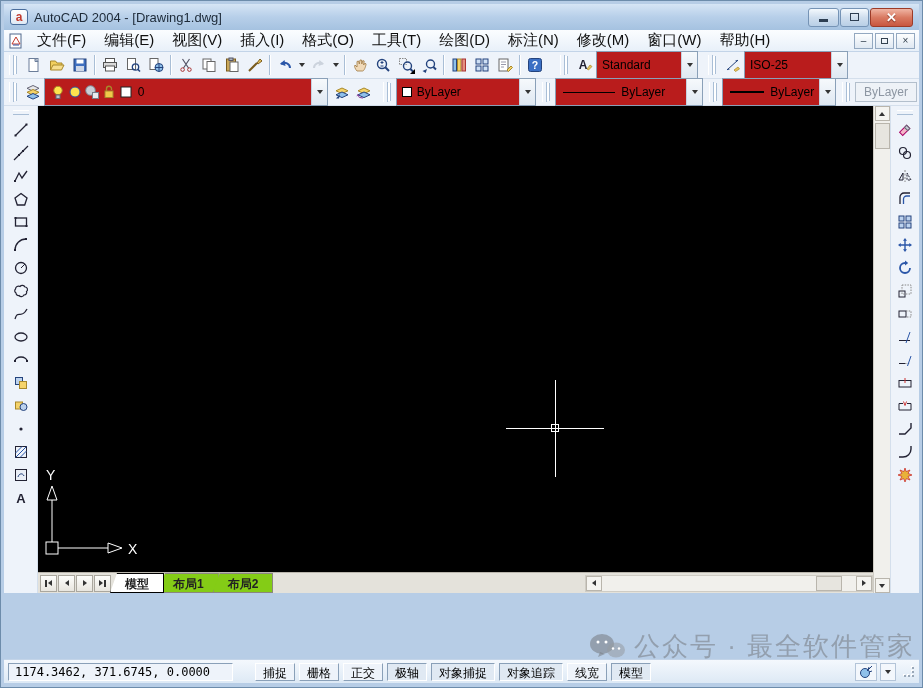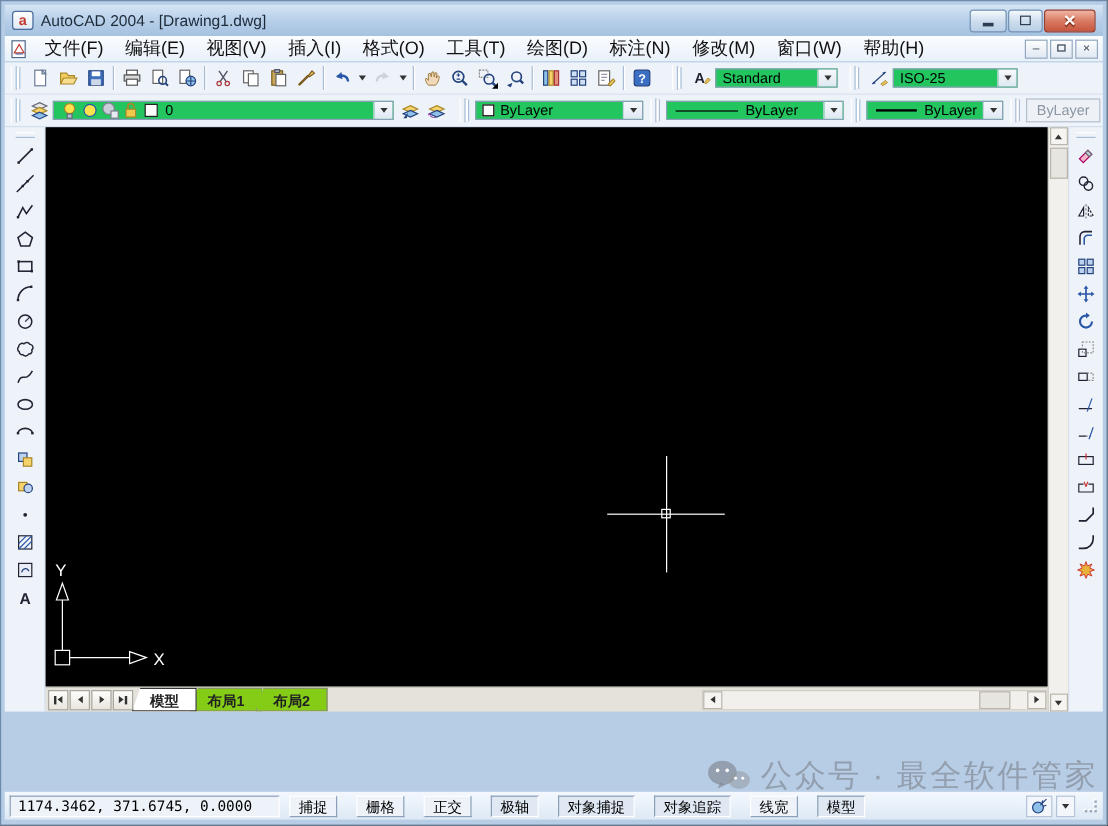--- a/index.html
+++ b/index.html
@@ -40,21 +40,21 @@
           justify-content:center;padding:0;position:relative;}
   .tb-btn.disabled{opacity:.4;}
   .tb-sep{width:1px;height:20px;background:#a9bed6;margin:0 3px;box-shadow:1px 0 0 #fff;}
   .dd-btn{width:11px;height:22px;display:flex;align-items:center;justify-content:center;}
   .has-flyout::after{content:"";position:absolute;right:1px;bottom:1px;border-left:5px solid transparent;border-bottom:5px solid #000;}
   .tri{width:0;height:0;display:inline-block;}
   .tri.down{border-left:3.5px solid transparent;border-right:3.5px solid transparent;border-top:4.5px solid #333;}
   .tri.up{border-left:3.5px solid transparent;border-right:3.5px solid transparent;border-bottom:4.5px solid #333;}
   .tri.left{border-top:3.5px solid transparent;border-bottom:3.5px solid transparent;border-right:4.5px solid #333;}
   .tri.right{border-top:3.5px solid transparent;border-bottom:3.5px solid transparent;border-left:4.5px solid #333;}
-  .combo{height:16px;background:#22c55e;border:1px solid #8aa0b8;display:flex;align-items:center;font-family:"DejaVu Sans Mono",monospace;
+  .combo{height:28px;background:#b91c1c;border:1px solid #8aa0b8;display:flex;align-items:center;font-family:"DejaVu Sans Mono",monospace;
          font-size:12px;color:#000;padding-left:5px;position:relative;}
   .combo .arrow{margin-left:auto;width:16px;height:100%;border-left:1px solid #c6d2e0;background:linear-gradient(#f6f9fc,#dfe8f2);
          display:flex;align-items:center;justify-content:center;}
   .line-sample{display:inline-block;width:52px;height:1px;background:#000;margin:0 6px 0 2px;}
   .line-sample.thick{height:2px;width:34px;}
   .swatch{display:inline-block;width:10px;height:10px;border:1px solid #000;background:#fff;margin-right:5px;}
   .bycolor{height:20px;border:1px solid #b3bfcc;background:#eef2f7;color:#8d96a2;font-family:"DejaVu Sans Mono",monospace;
            font-size:12px;display:flex;align-items:center;padding:0 8px;}
   .state-icons{display:flex;align-items:center;gap:1px;margin-right:4px;}
   .state-icons span{display:flex;}
@@ -96,22 +96,22 @@
   .cmd-scroll{width:15px;border-left:1px solid #d0cec8;display:flex;flex-direction:column;background:#f1f0ec;}
   .cmd-scroll .scr-btn{width:14px;height:13px;}
   .cmd-scroll .vspacer{flex:1;}
   .cmd-split{height:4px;background:#d4d0c8;border:1px solid;border-color:#fff #868686 #868686 #fff;margin:1px 0;}
   .cmd-prompt{background:#fff;border:1px solid;border-color:#868686 #fff #fff #868686;height:19px;
               font-family:"DejaVu Sans Mono",monospace;font-size:13px;padding:1px 4px;color:#000;}
   
   .statusbar{position:absolute;left:4px;right:4px;top:659px;height:24px;background:linear-gradient(#f4f8fd,#dde9f5);
              display:flex;align-items:center;padding:0 4px;border-top:1px solid #c3d4e8;}
   .coords{width:225px;height:18px;border:1px solid;border-color:#8aa0b8 #fff #fff #8aa0b8;background:#eef3fa;
-          font-family:"DejaVu Sans Mono",monospace;font-size:12px;padding:1px 6px;color:#000;margin-right:8px;}
-  .toggles{display:flex;gap:16px;}
+          font-family:"DejaVu Sans Mono",monospace;font-size:12px;padding:1px 6px;color:#000;margin-right:22px;}
+  .toggles{display:flex;gap:4px;}
   .toggle{font-size:12px;color:#000;padding:1px 7px;height:18px;background:#eef3fa;border:1px solid;
           border-color:#fff #8aa0b8 #8aa0b8 #fff;cursor:default;}
   .toggle.pressed{border-color:#8aa0b8 #fff #fff #8aa0b8;background:#e0e9f3;text-align:center;}
   .status-right{margin-left:auto;display:flex;align-items:center;gap:3px;}
   .status-ibtn{width:22px;height:18px;border:1px solid #b3c4d8;background:#f3f7fc;display:flex;align-items:center;justify-content:center;padding:0;}
   .resize-grip{width:12px;height:12px;margin-left:4px;position:relative;}
   .resize-grip i{position:absolute;width:2px;height:2px;background:#9aa8b8;box-shadow:-1px -1px 0 #fff;}
   .resize-grip i:nth-child(1){right:1px;bottom:1px;} .resize-grip i:nth-child(2){right:5px;bottom:1px;}
   .resize-grip i:nth-child(3){right:1px;bottom:5px;} .resize-grip i:nth-child(4){right:9px;bottom:1px;}
   .resize-grip i:nth-child(5){right:1px;bottom:9px;}

